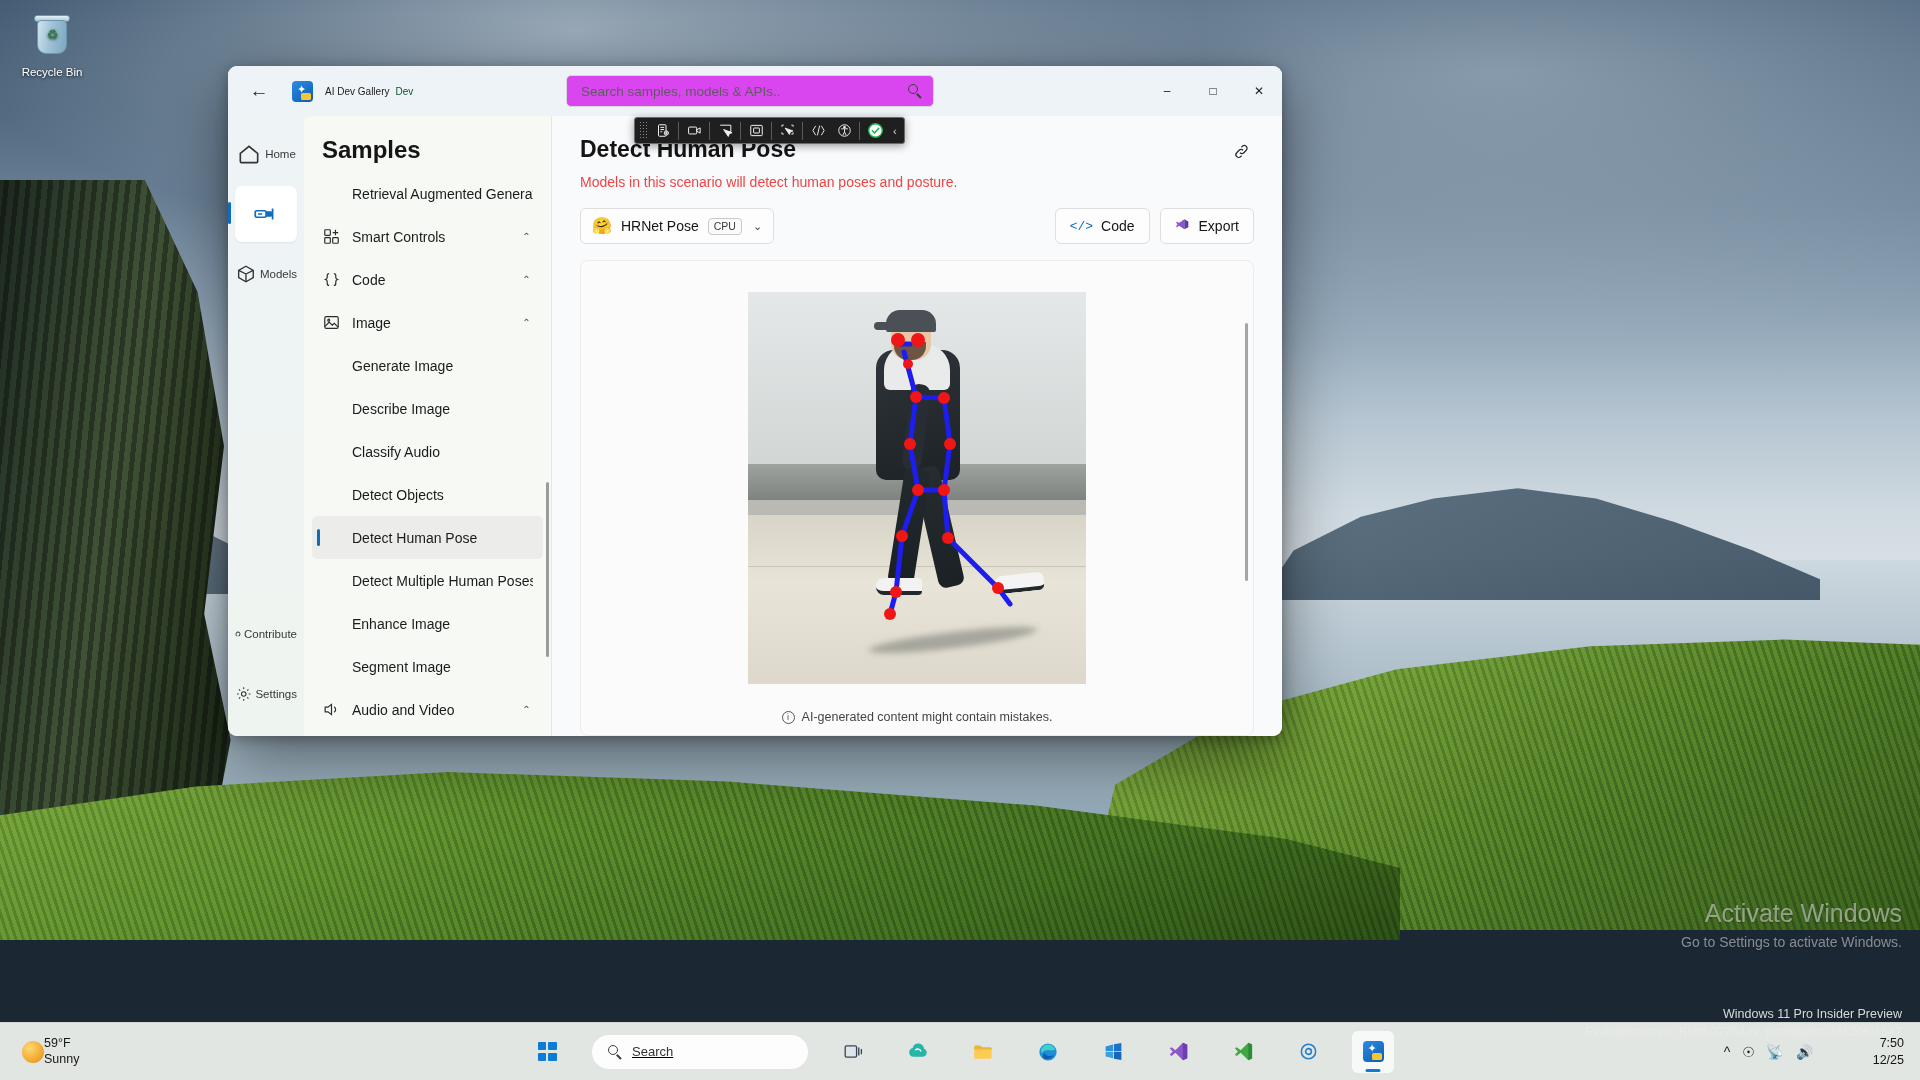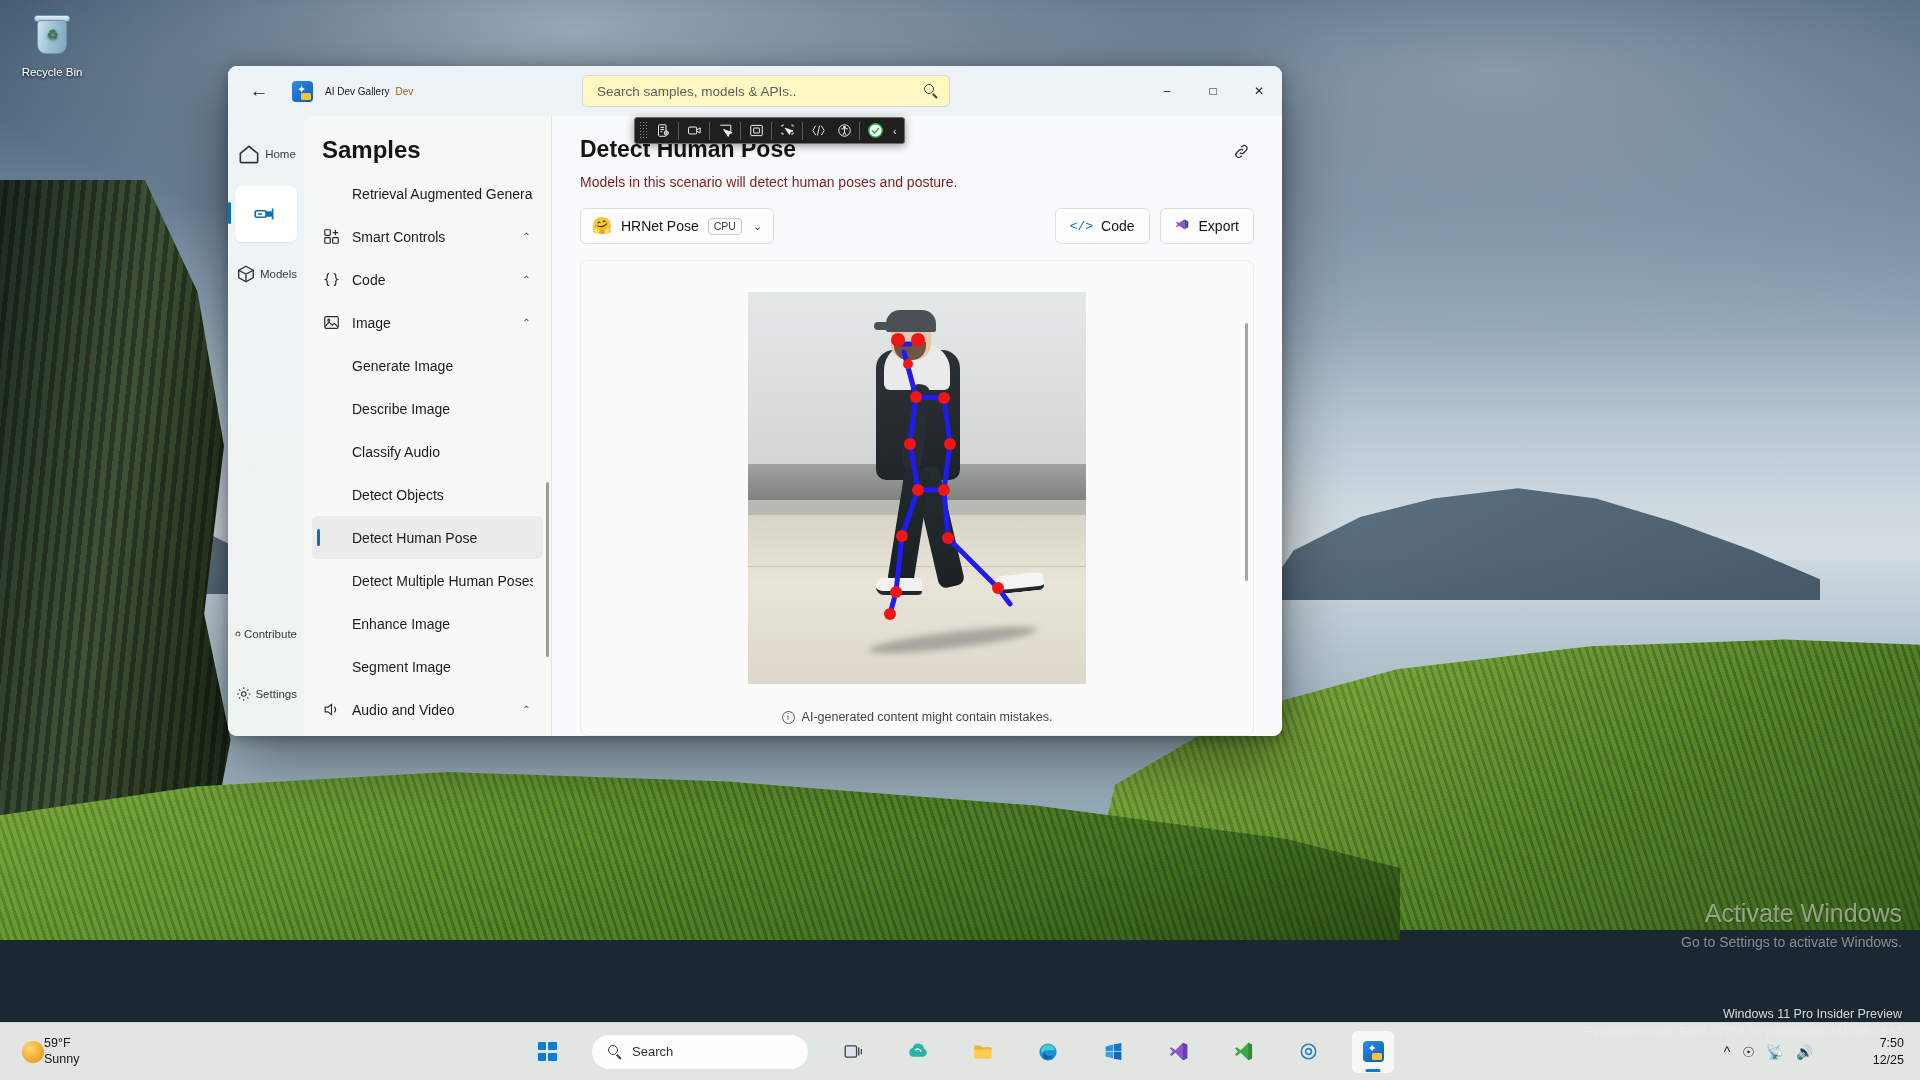--- a/index.html
+++ b/index.html
@@ -105,25 +105,25 @@
   .tb-appicon .spark {
     position:absolute; left:5px; top:3px; color:#fff; font-size:11px; line-height:11px;
   }
   .tb-appicon .chip {
     position:absolute; right:2px; bottom:2px; width:10px; height:7px;
     background:#f4c534; border-radius:1.5px;
   }
   .tb-title {
     margin-left:12px; font-size:10px; color:#1b1b1b; display:flex; gap:6px; align-items:baseline;
   }
-  .tb-title .dev { color:#a16207; }
+  .tb-title .dev { color:#14532d; }
   #searchbox {
     position:absolute; left:338px; top:9px; width:368px; height:32px;
-    background:#fef9c3; border:1px solid #d8d8d8; border-radius:5px;
-    display:flex; align-items:center; padding:0 10px 0 14px;margin-left:16px;
+    background:#d946ef; border:1px solid #d8d8d8; border-radius:5px;
+    display:flex; align-items:center; padding:0 10px 0 14px;
   }
   #searchbox input {
     flex:1; border:0; outline:0; background:transparent;
     font-family:inherit; font-size:13.5px; color:#1b1b1b;
   }
   #searchbox input::placeholder { color:#5d5d5d; }
   .s-ico { width:16px; height:16px; position:relative; flex:0 0 16px; }
   .s-ico i {
     position:absolute; left:1px; top:1px; width:10px; height:10px;
     border:1.5px solid #404040; border-radius:50%;
@@ -193,21 +193,21 @@
 
   
   #main { flex:1; background:#f9fafc; min-width:0; display:flex; flex-direction:column; position:relative; }
   #mainhead { padding:20px 28px 0 28px; position:relative; }
   .link-ico {
     position:absolute; right:26px; top:20px; width:30px; height:30px;
     display:flex; align-items:center; justify-content:center; cursor:pointer;
     border-radius:5px; color:#2b2b2b;
   }
   #pagetitle { font-size:23px; font-weight:600; color:#141414; }
-  #pagedesc { font-size:14px; color:#7f1d1d; margin-top:11px; }
+  #pagedesc { font-size:14px; color:#ef4444; margin-top:11px; }
   #ctrlrow { display:flex; align-items:center; padding:18px 28px 0 28px; }
   #modelsel {
     height:36px; background:#fdfdfd; border:1px solid #dedede; border-radius:6px;
     display:flex; align-items:center; gap:9px; padding:0 11px 0 11px; cursor:pointer;
   }
   .hf { font-size:16px; line-height:16px; }
   .model-name { font-size:14px; color:#161616; }
   .cpu-badge {
     font-size:10.5px; color:#3a3a3a; border:1px solid #c9c9c9;
     border-radius:4px; padding:1.5px 5px; background:#fafafa;
@@ -347,21 +347,21 @@
     display:flex; align-items:center; border-top:1px solid rgba(0,0,0,.06);
   }
   #weather {
     display:flex; align-items:center; gap:0; padding-left:22px; min-width:210px; cursor:pointer;
   }
   .sun {
     width:22px; height:22px; border-radius:50%;
     background:radial-gradient(circle at 35% 32%,#ffd970,#f0a32c 68%,#d8861a);
   }
   .w-txt { font-size:12.5px; color:#171717; line-height:1.25; }
-  #tb-center { position:absolute; left:50%; transform:translateX(-50%); display:flex; align-items:center; gap:23px; }
+  #tb-center { position:absolute; left:50%; transform:translateX(-50%); display:flex; align-items:center; gap:23px;text-decoration:underline; }
   .start-btn {
     width:42px; height:42px; border-radius:6px; display:flex; align-items:center; justify-content:center; cursor:pointer;
   }
   .win-logo { width:19px; height:19px; display:grid; grid-template-columns:1fr 1fr; grid-template-rows:1fr 1fr; gap:2.2px; }
   .win-logo i { background:#0c7cd5; border-radius:1px; }
   #tb-search {
     width:218px; height:36px; background:rgba(255,255,255,.9);
     border:1px solid rgba(0,0,0,.10); border-radius:18px;
     display:flex; align-items:center; gap:9px; padding:0 15px; cursor:pointer;
   }

